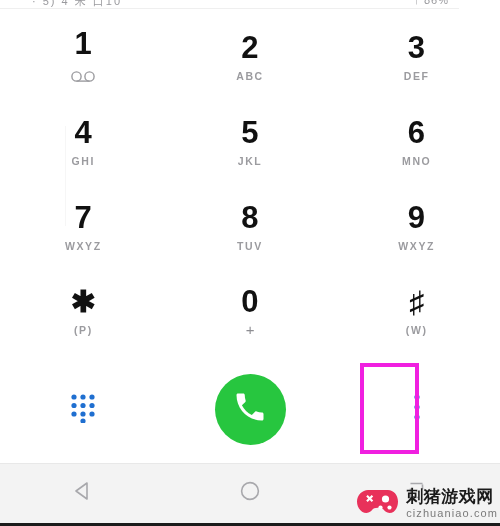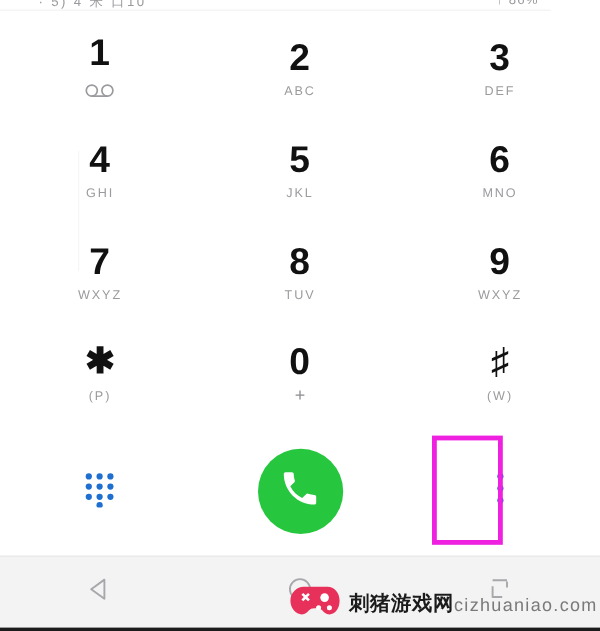--- a/index.html
+++ b/index.html
@@ -80,21 +80,21 @@
     letter-spacing: 0.5px;
   }
   .key-digit.sym {
     font-size: 30px;
     font-weight: 700;
     letter-spacing: 0;
   }
   .key-sub {
     margin-top: 8px;
     font-size: 10.5px;
-    font-weight: 400;
+    font-weight: 700;
     letter-spacing: 1.6px;
     color: #9b9b9f;
     line-height: 1;
     min-height: 11px;
   }
   .key-sub.plus {
     font-size: 15px;
     font-weight: 400;
     letter-spacing: 0;
     color: #8d8d92;
@@ -203,32 +203,33 @@
     bottom: 6px;
     display: flex;
     align-items: center;
     pointer-events: none;
   }
   .wm-pad {
     margin-right: 6px;
   }
   .wm-text {
     display: flex;
+    flex-direction: column;
     align-items: flex-start;
     line-height: 1;
   }
   .wm-cn {
     font-size: 17px;
     font-weight: 700;
     color: #1b1b1b;
     letter-spacing: 0.5px;
   }
   .wm-url {
     margin-top: 3px;
-    font-size: 15px;
+    font-size: 11px;
     color: #7a7a7a;
     letter-spacing: 1.1px;
   }
 </style>
 </head>
 <body>
 
 <div class="status-bar">
   <div class="status-left">· 5) 4 米  口10</div>
   <div class="status-right">↑ 86%</div>

